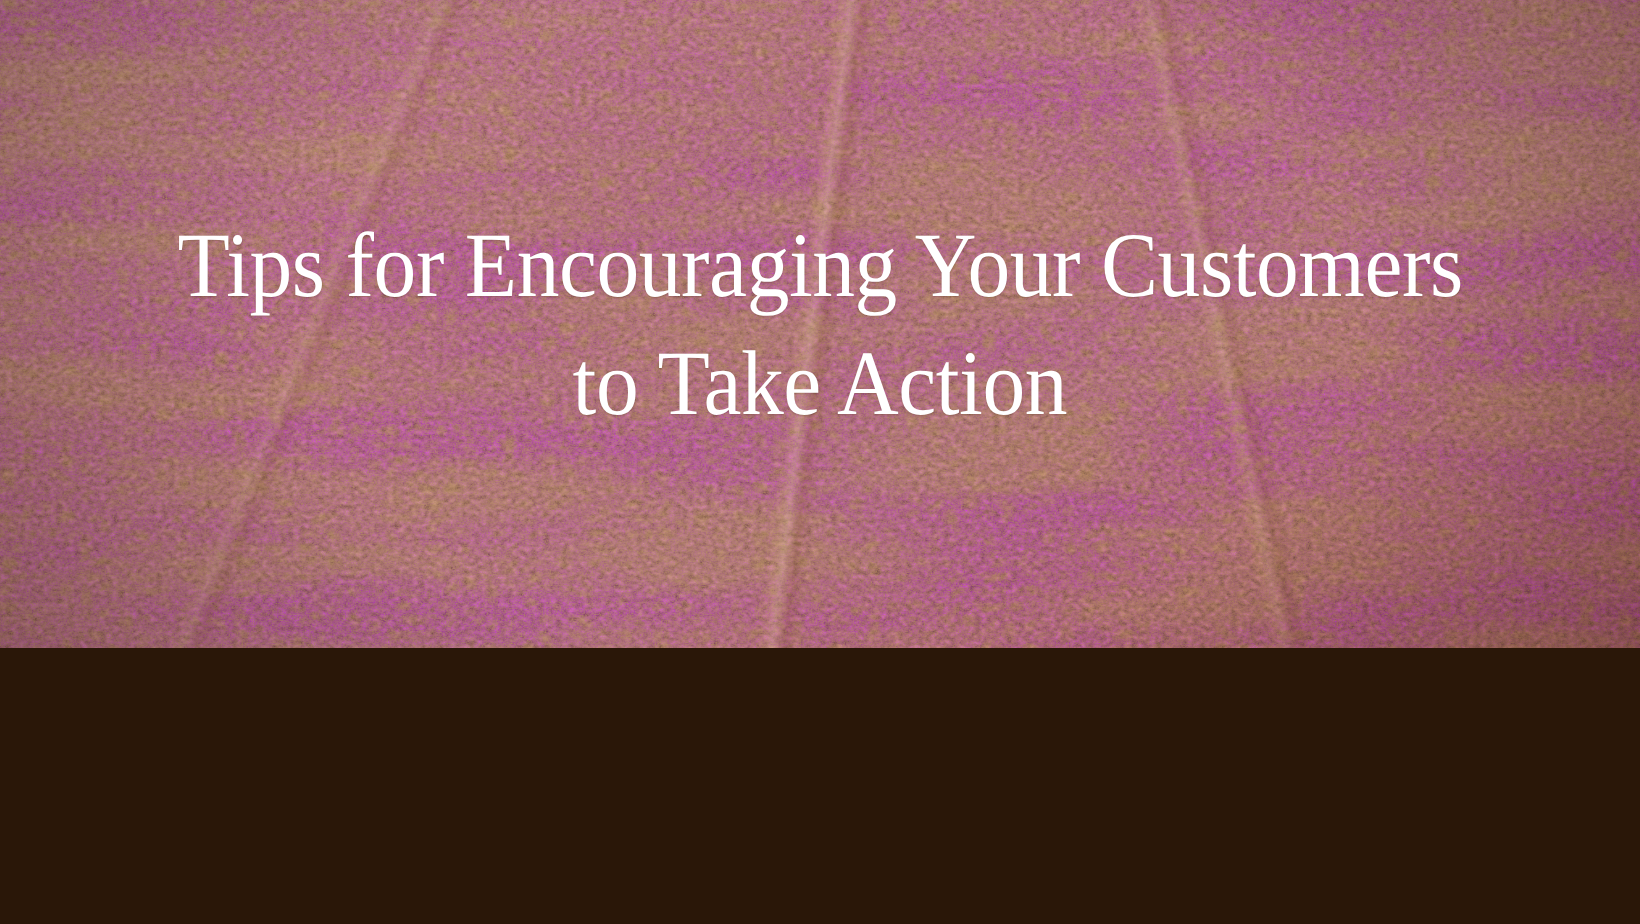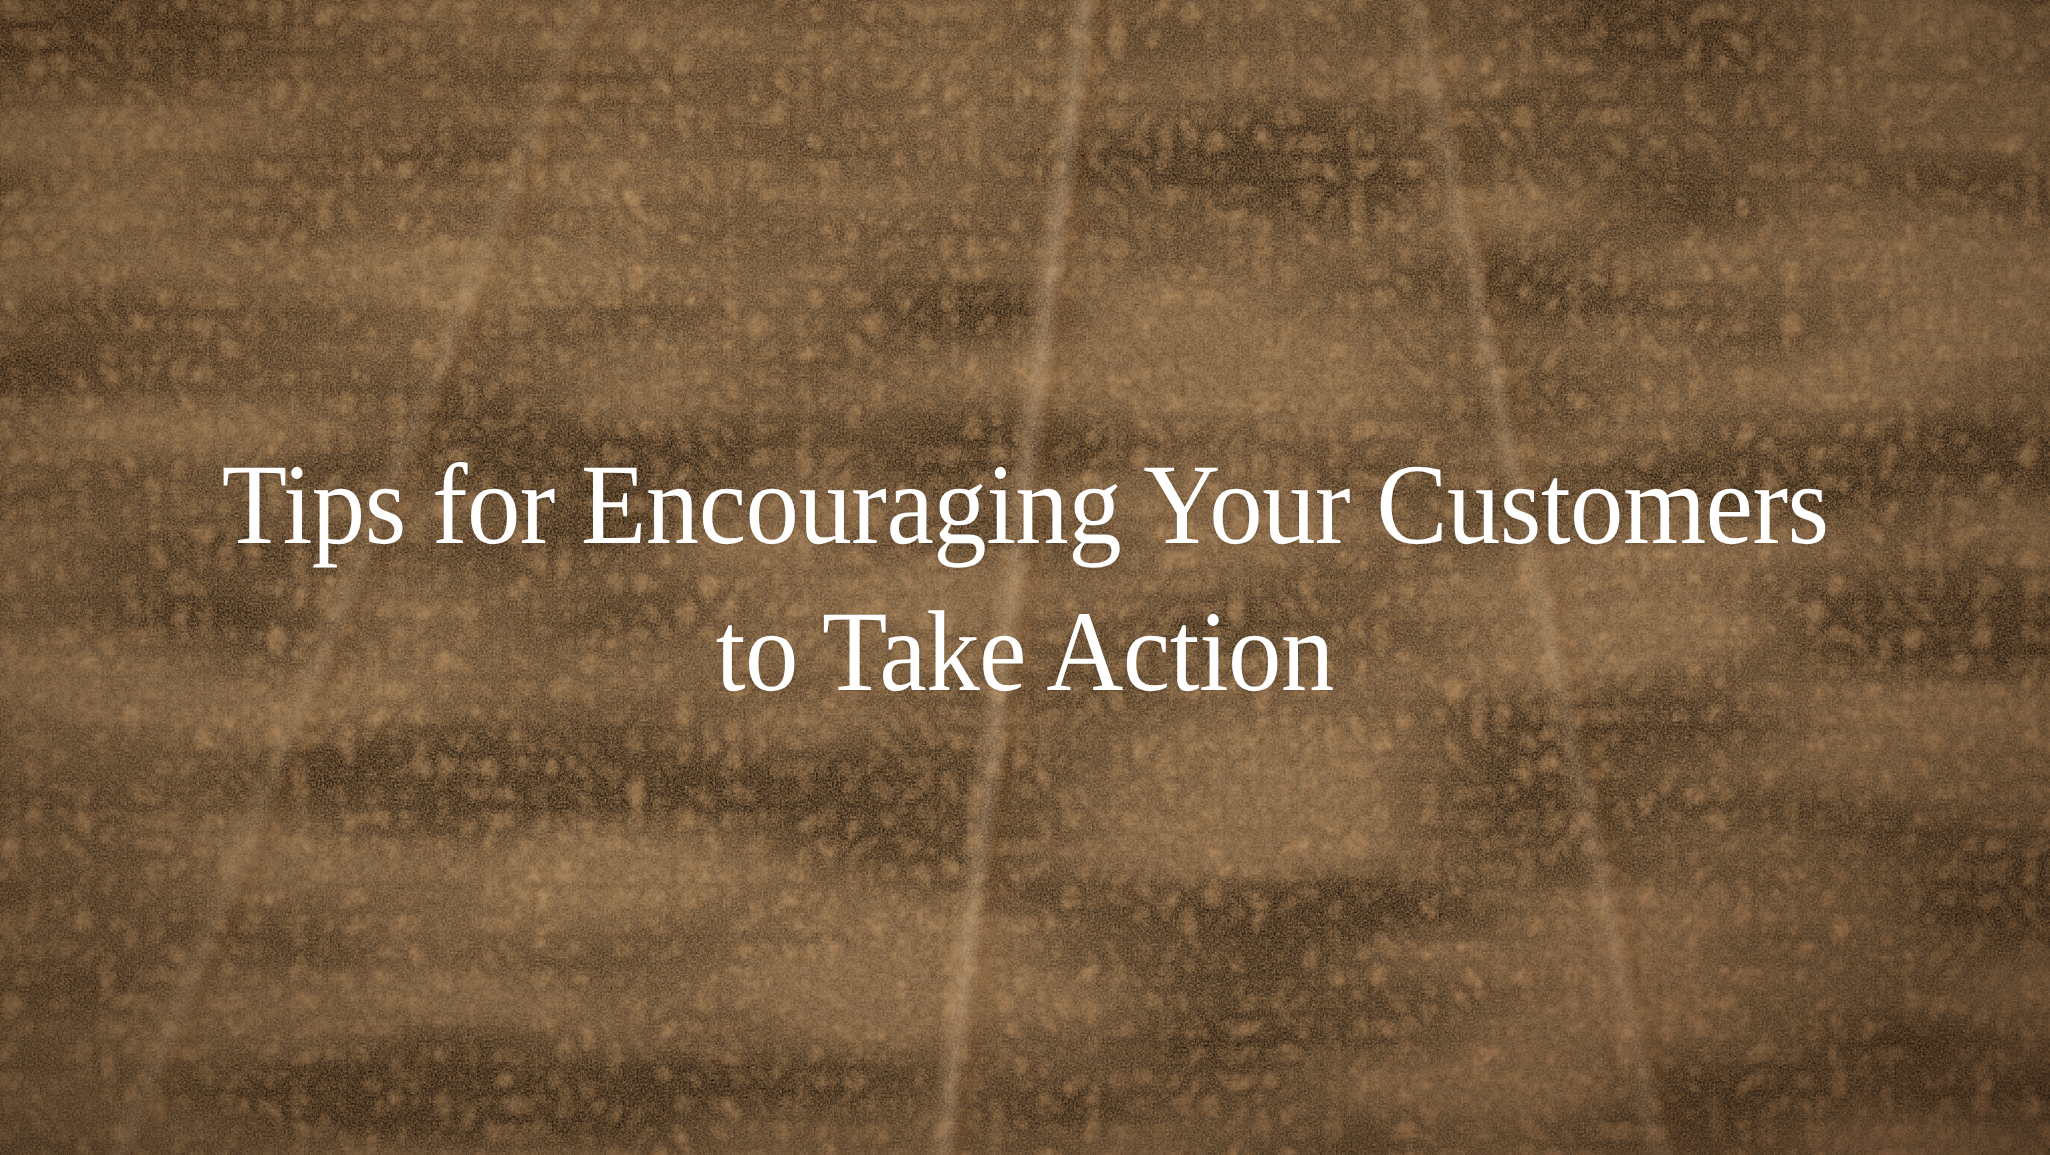--- a/index.html
+++ b/index.html
@@ -4,23 +4,23 @@
 <title>Tips for Encouraging Your Customers to Take Action</title>
 <style>
   html, body {
     margin: 0;
     padding: 0;
     background: #2a1708;
   }
   #hero-banner {
     position: relative;
     width: 1640px;
-    height: 924px;
+    height: 648px;
     overflow: hidden;
-    background-color: #000000;
+    background-color: #d946ef;
     font-family: "Liberation Serif", "DejaVu Serif", serif;
   }
 
   
   .tex-layer {
     position: absolute;
     inset: 0;
     pointer-events: none;
   }
   #leather-svg-grain {

